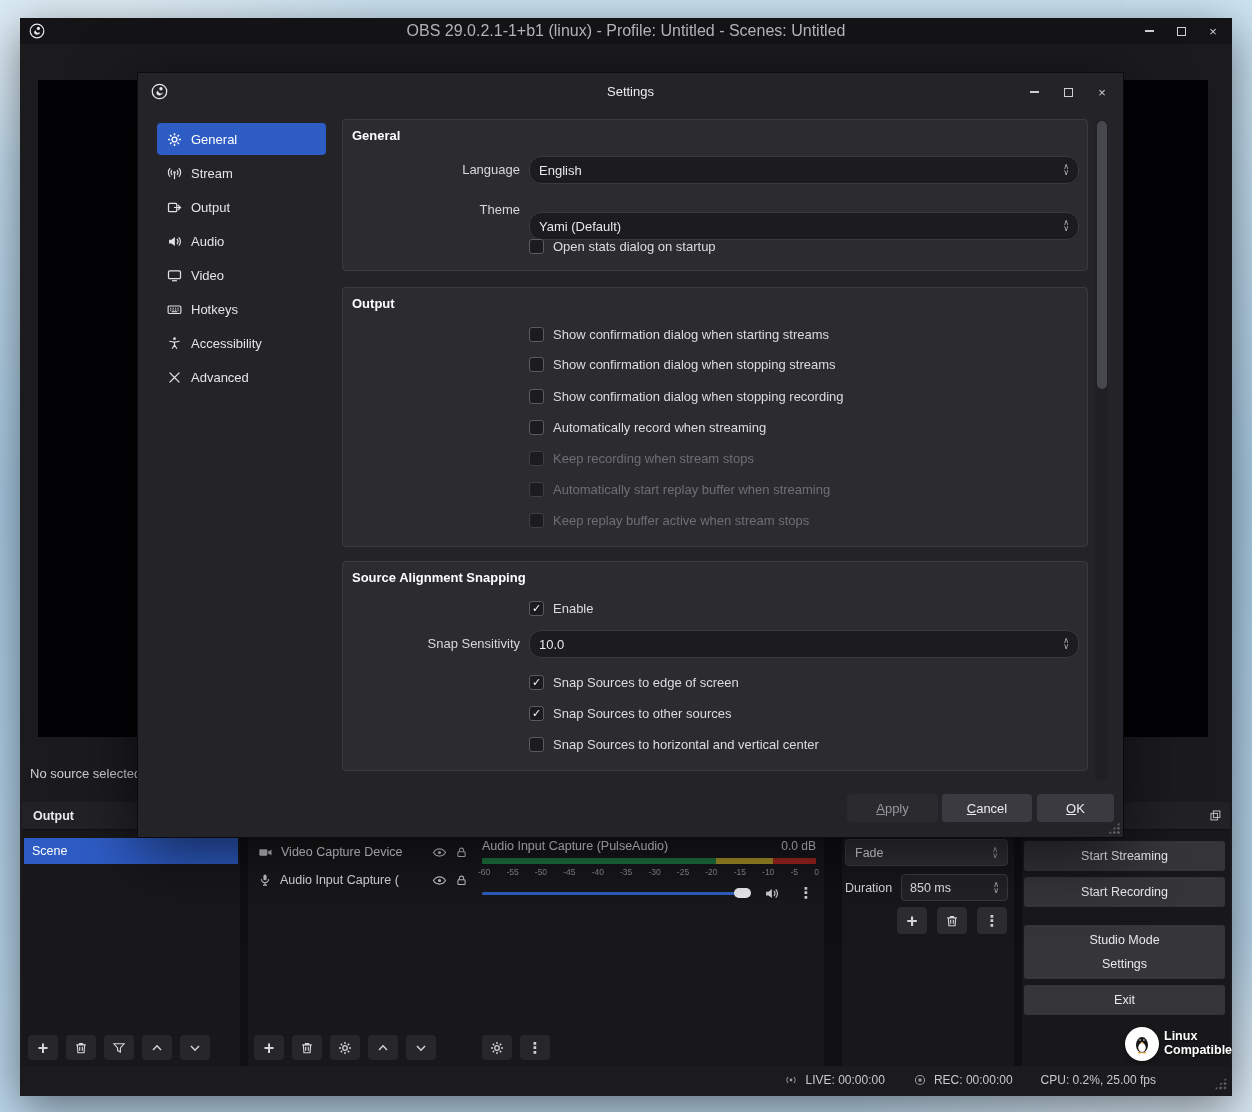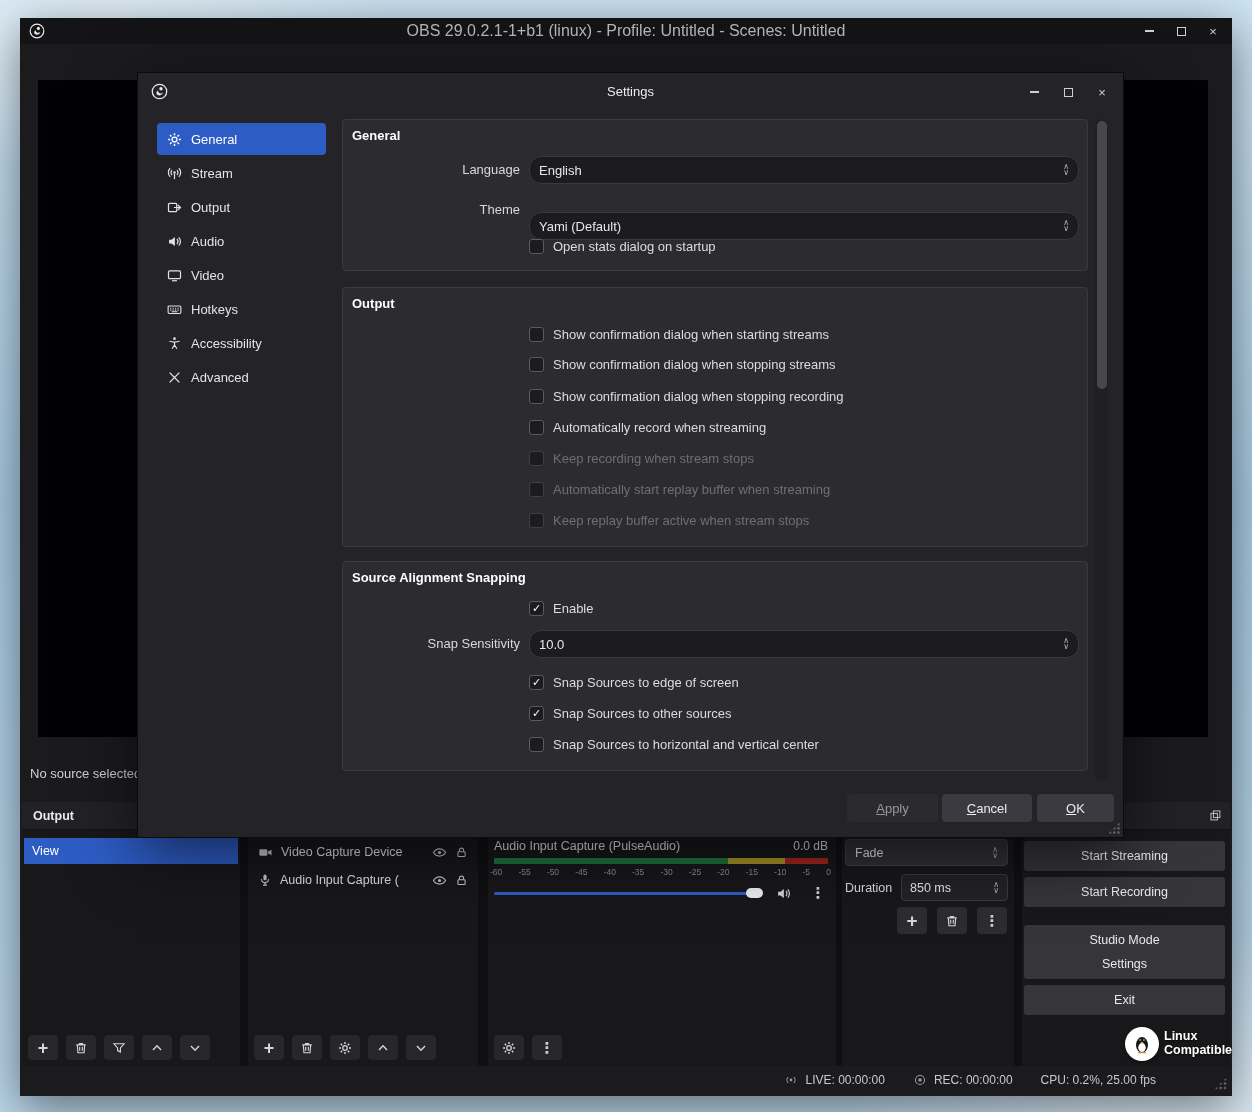--- a/index.html
+++ b/index.html
@@ -33,21 +33,21 @@
 
   .dock-head { position:absolute; left:2px; right:2px; top:784px; height:28px; background:#222226;
     border-bottom:1px solid #101013; display:flex; align-items:center; }
   .dock-head .dh-title { font-weight:bold; font-size:12.5px; color:#eaeaec; padding-left:11px; }
   .dock-head .dh-pop { margin-left:auto; margin-right:8px; }
 
   .docks-bg { position:absolute; left:2px; right:2px; top:812px; height:236px; background:#101013; }
   .panel { position:absolute; top:812px; height:236px; background:#18181b; }
   .panel.scenes { left:2px; width:218px; }
   .panel.sources { left:228px; width:230px; }
-  .panel.mixer { left:468px; width:348px; }
+  .panel.mixer { left:456px; width:348px; }
   .panel.transitions { left:822px; width:172px; }
   .panel.controls { left:1002px; width:208px; }
 
   .scene-row { position:absolute; left:2px; right:2px; top:8px; height:26px; background:#2e5cc5;
     color:#fff; font-size:12.5px; display:flex; align-items:center; padding-left:8px; }
 
   .source-row { position:absolute; left:0; right:0; height:28px; display:flex; align-items:center;
     gap:8px; padding:0 10px; color:#e0e0e3; font-size:12.5px; }
   .source-row .s-lbl { flex:1; white-space:nowrap; overflow:hidden; }
 
@@ -181,21 +181,21 @@
             <rect x="5.4" y="2.4" width="8" height="8"></rect>
             <rect x="2.4" y="5.4" width="8" height="8"></rect>
           </svg>
       </span>
     </div>
 
     <div class="docks-bg"></div>
 
     <div class="panel scenes">
       <div class="scene-row">
-        <span>View</span>
+        <span>Scene</span>
       </div>
       <div class="panel-toolbar">
         <span class="tool-btn plus"></span>
         <span class="tool-btn">
           <svg viewBox="0 0 16 16" width="14" height="14" fill="none" stroke="#d6d6d9" stroke-width="1.3">
               <path d="M2.6 4.4h10.8M6.2 4.4V3h3.6v1.4M3.8 4.4l.7 9h7l.7-9M6.5 6.6v4.6M9.5 6.6v4.6"></path>
             </svg>
         </span>
         <span class="tool-btn">
           <svg viewBox="0 0 16 16" width="14" height="14" fill="none" stroke="#d6d6d9" stroke-width="1.3">

